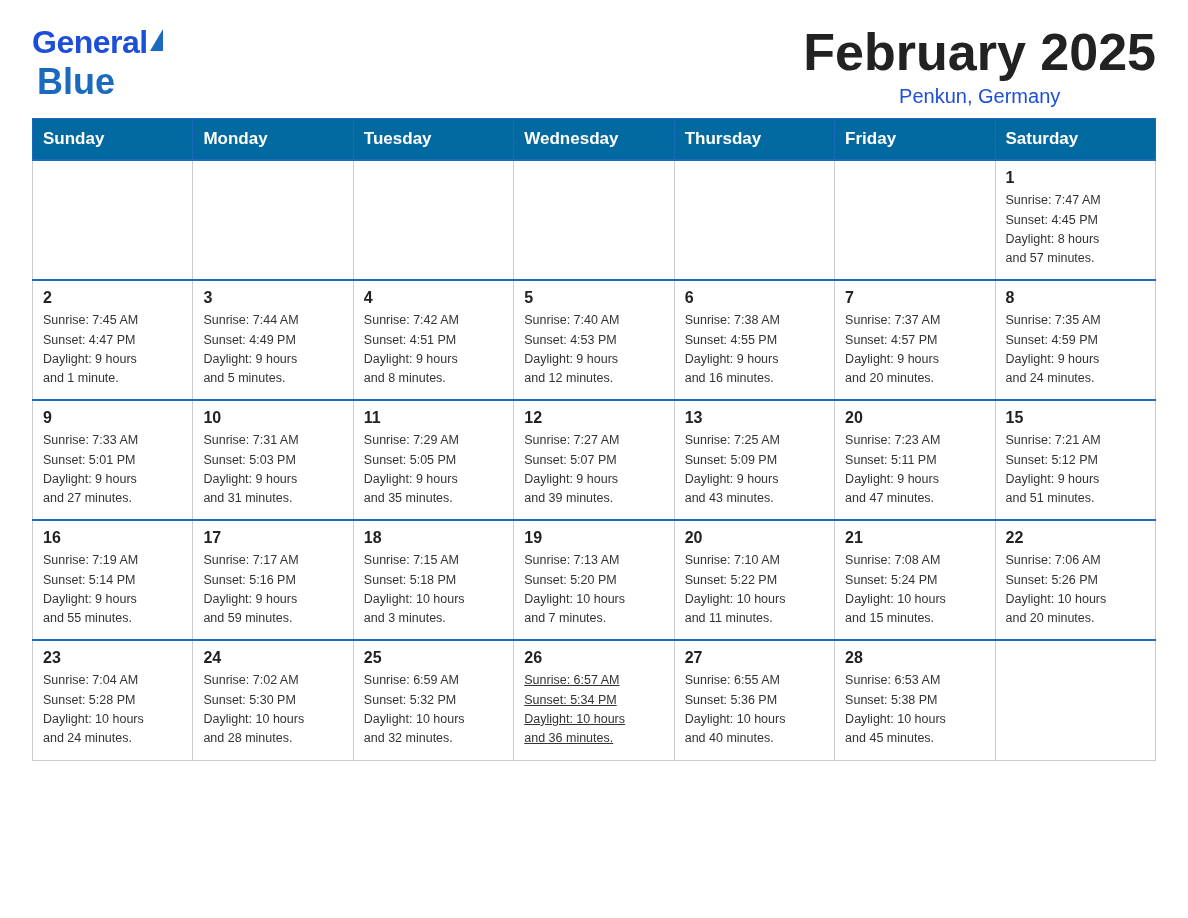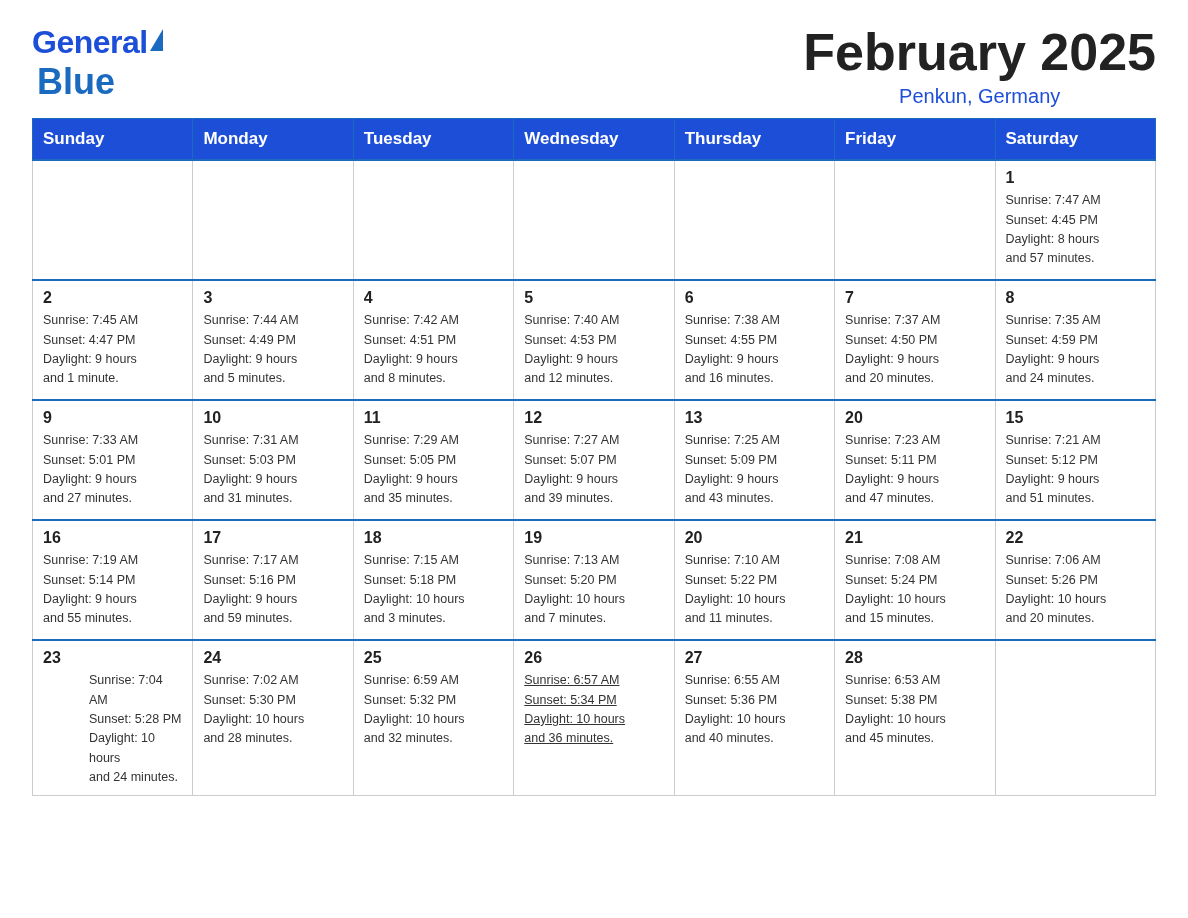--- a/index.html
+++ b/index.html
@@ -64,21 +64,21 @@
       font-size: 20px;
       color: #1d4ed8;
       margin-top: 4px;
     }
     .calendar-table {
       width: 100%;
       border-collapse: collapse;
       border: 1px solid #aaa;
     }
     .calendar-table th {
-      background-color: #1d4ed8;
+      background-color: #0369a1;
       color: #fff;
       font-size: 17px;
       font-weight: bold;
       padding: 10px 10px;
       text-align: left;
       border: 1px solid #1a6bbf;
     }
     .calendar-table td {
       vertical-align: top;
       border: 1px solid #ccc;
@@ -185,21 +185,21 @@
         <td>
           <div class="day-number">6</div>
           <div class="day-info" style="white-space: pre-line;">Sunrise: 7:38 AM
 Sunset: 4:55 PM
 Daylight: 9 hours
 and 16 minutes.</div>
         </td>
         <td>
           <div class="day-number">7</div>
           <div class="day-info" style="white-space: pre-line;">Sunrise: 7:37 AM
-Sunset: 4:50 PM
+Sunset: 4:57 PM
 Daylight: 9 hours
 and 20 minutes.</div>
         </td>
         <td>
           <div class="day-number">8</div>
           <div class="day-info" style="white-space: pre-line;">Sunrise: 7:35 AM
 Sunset: 4:59 PM
 Daylight: 9 hours
 and 24 minutes.</div>
         </td>
@@ -302,21 +302,21 @@
           <div class="day-number">22</div>
           <div class="day-info" style="white-space: pre-line;">Sunrise: 7:06 AM
 Sunset: 5:26 PM
 Daylight: 10 hours
 and 20 minutes.</div>
         </td>
       </tr>
       <tr class="week-row">
         <td>
           <div class="day-number">23</div>
-          <div class="day-info" style="white-space: pre-line; margin-left: 46px;">Sunrise: 7:04 AM
+          <div class="day-info" style="white-space: pre-line;">Sunrise: 7:04 AM
 Sunset: 5:28 PM
 Daylight: 10 hours
 and 24 minutes.</div>
         </td>
         <td>
           <div class="day-number">24</div>
           <div class="day-info" style="white-space: pre-line;">Sunrise: 7:02 AM
 Sunset: 5:30 PM
 Daylight: 10 hours
 and 28 minutes.</div>

